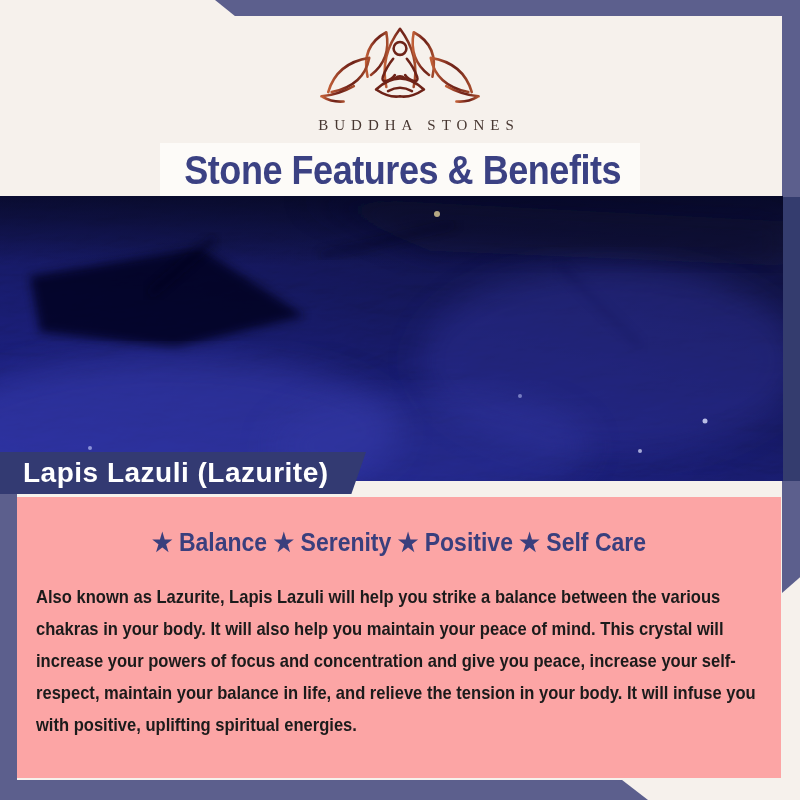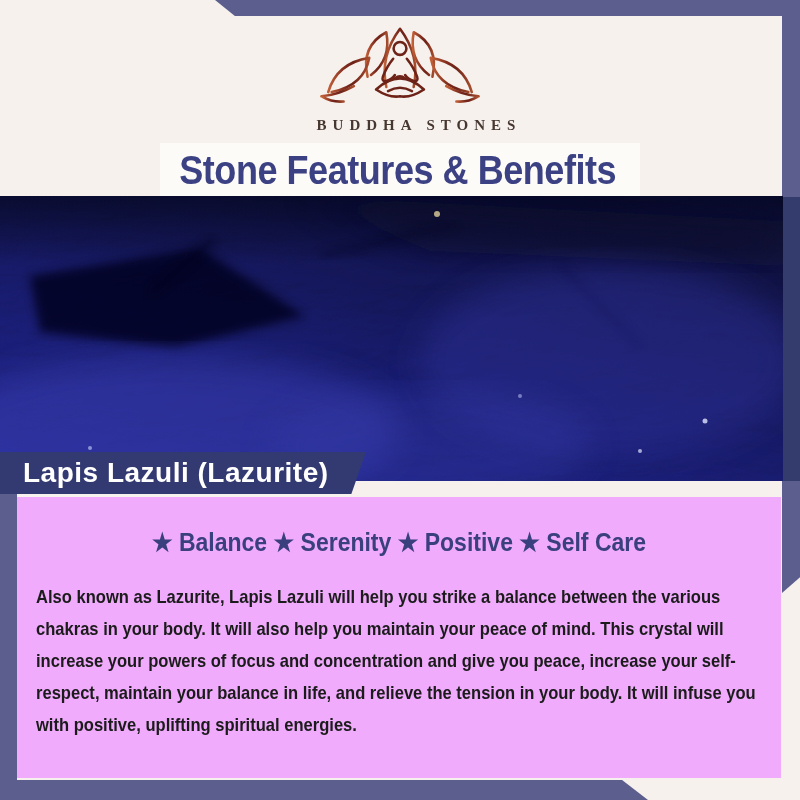--- a/index.html
+++ b/index.html
@@ -19,27 +19,27 @@
                        clip-path:polygon(0 0,100% 0,100% 86%,0 100%); }
   .band-left   { left:0; top:494px; width:17px; height:306px; }
   .band-bottom { left:0; top:780px; width:648px; height:20px;
                  clip-path:polygon(0 0,96% 0,100% 100%,0 100%); }
 
   
   .brand { position:absolute; left:0; top:22px; width:800px; text-align:center; }
   .brand svg { width:184px; height:94px; display:block; margin:0 auto; }
   .brand-name {
     margin-top:1px; font-family:"Liberation Serif", serif;
-    font-size:15px; letter-spacing:6px; color:#473731; font-weight:bold;margin-left:38px;
+    font-size:15px; letter-spacing:6px; color:#473731; font-weight:normal;margin-left:38px;
   }
 
   
   .title-banner {
     position:absolute; left:160px; top:143px; width:480px; height:54px;
-    background:#fdfbf8; display:flex; align-items:center; justify-content:flex-end;
+    background:#fdfbf8; display:flex; align-items:center; justify-content:flex-start;
   }
   .title-banner h1 {
     margin:0; font-size:40px; font-weight:bold; color:#3b4183;
     white-space:nowrap; transform:scaleX(0.9); letter-spacing:-0.5px;
   }
 
   
   .photo { position:absolute; left:0; top:196px; width:783px; height:285px; }
   .photo svg { display:block; width:783px; height:285px; }
 
@@ -50,21 +50,21 @@
     display:flex; align-items:center;
   }
   .stone-label span {
     color:#ffffff; font-size:28px; font-weight:bold; padding-left:23px;
     letter-spacing:0.5px; white-space:nowrap;
   }
 
   
   .card {
     position:absolute; left:17px; top:497px; width:764px; height:281px;
-    background:#f0abfc;
+    background:#fca5a5;
   }
   .benefits {
     position:absolute; left:0; top:31px; width:100%; text-align:center;
     font-size:25px; font-weight:bold; color:#3a3f7d;
     transform:scaleX(0.92); white-space:nowrap;
   }
   .description {
     position:absolute; left:19px; top:84px; width:845px; margin:0;
     font-size:19px; font-weight:bold; line-height:32px; color:#1b1b1b;
     transform:scaleX(0.871); transform-origin:0 0; text-align:left;

